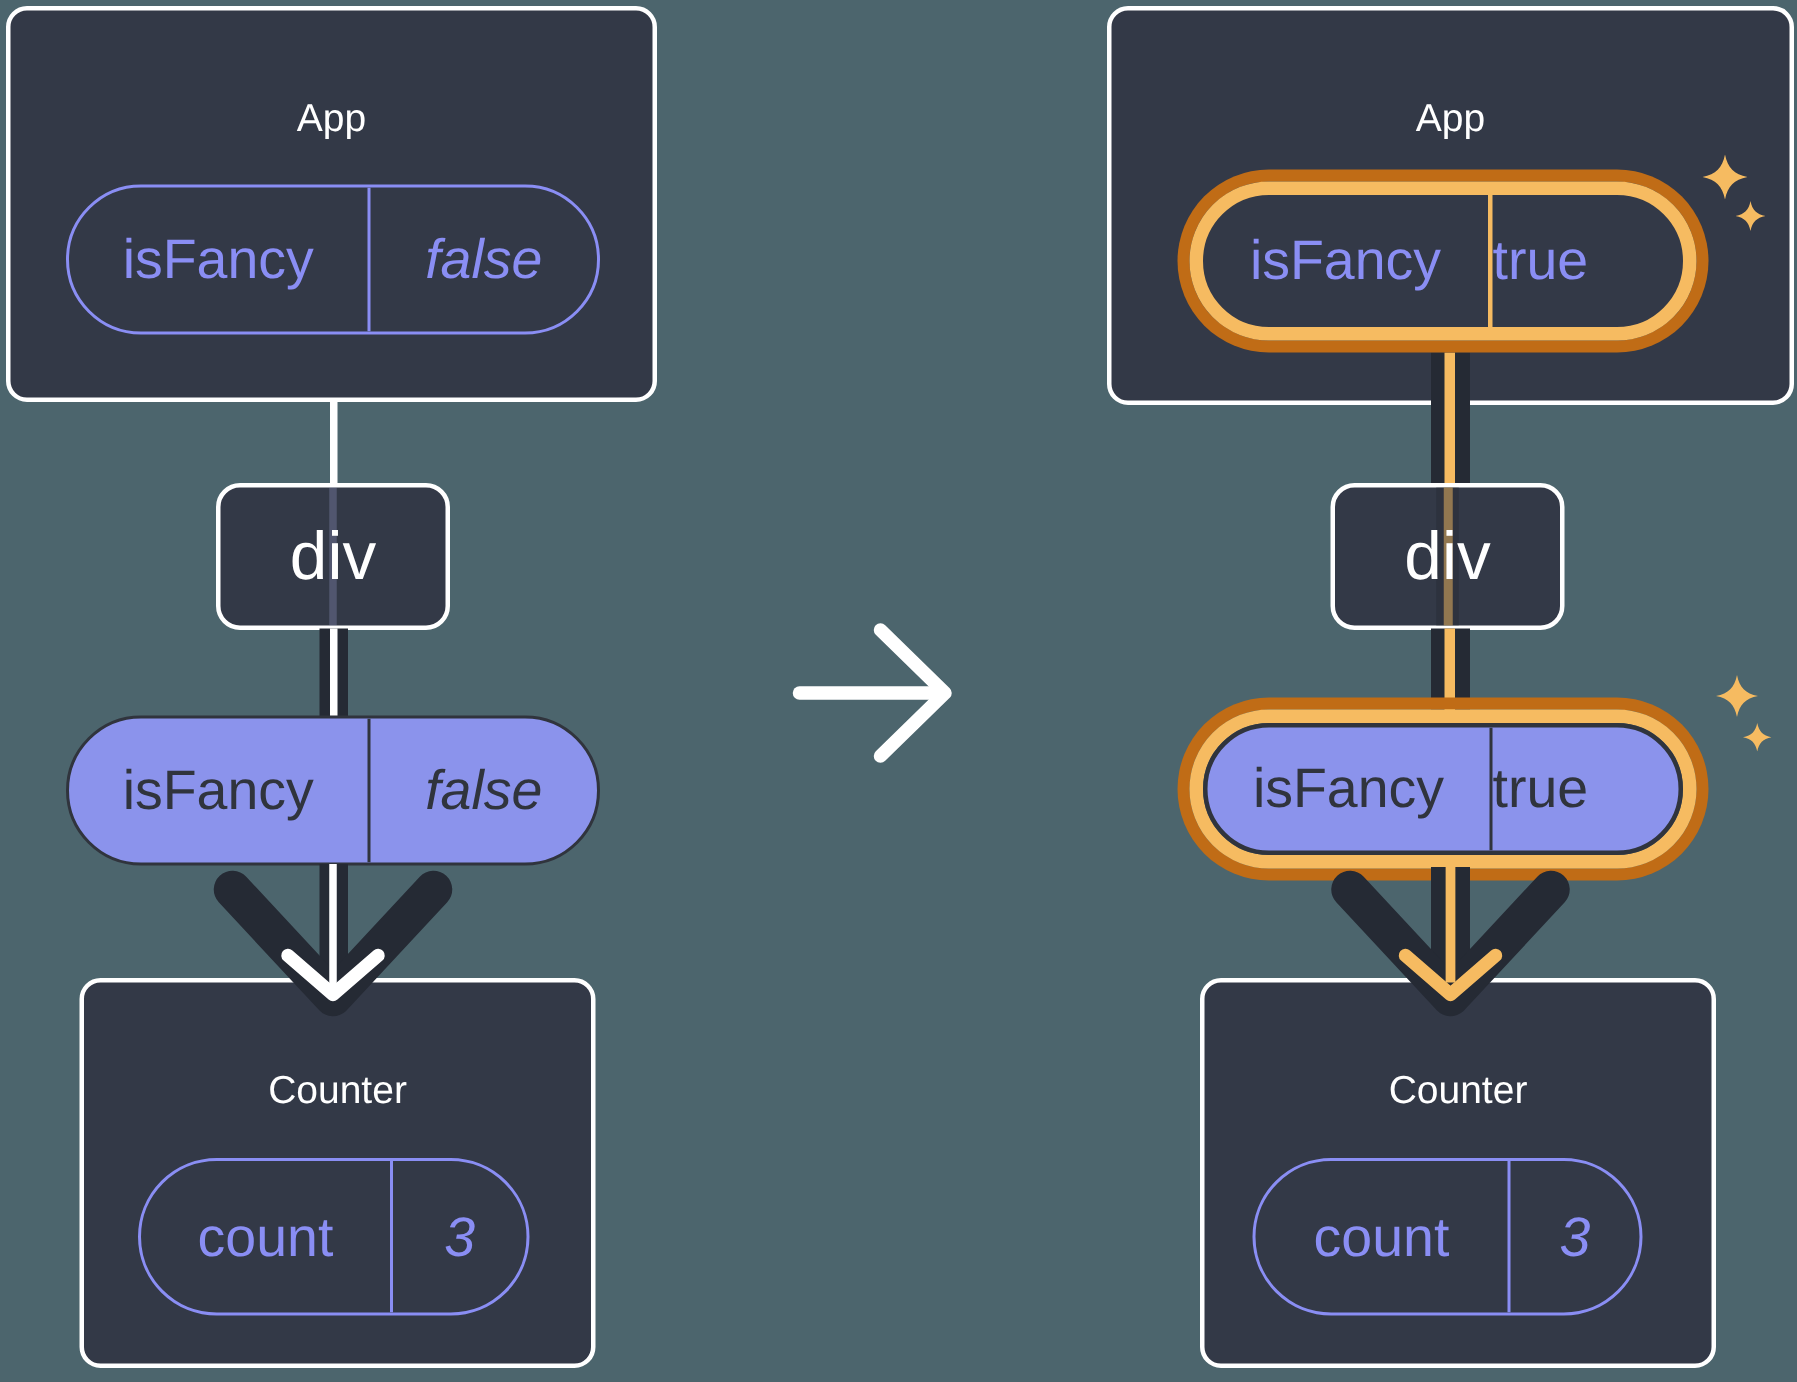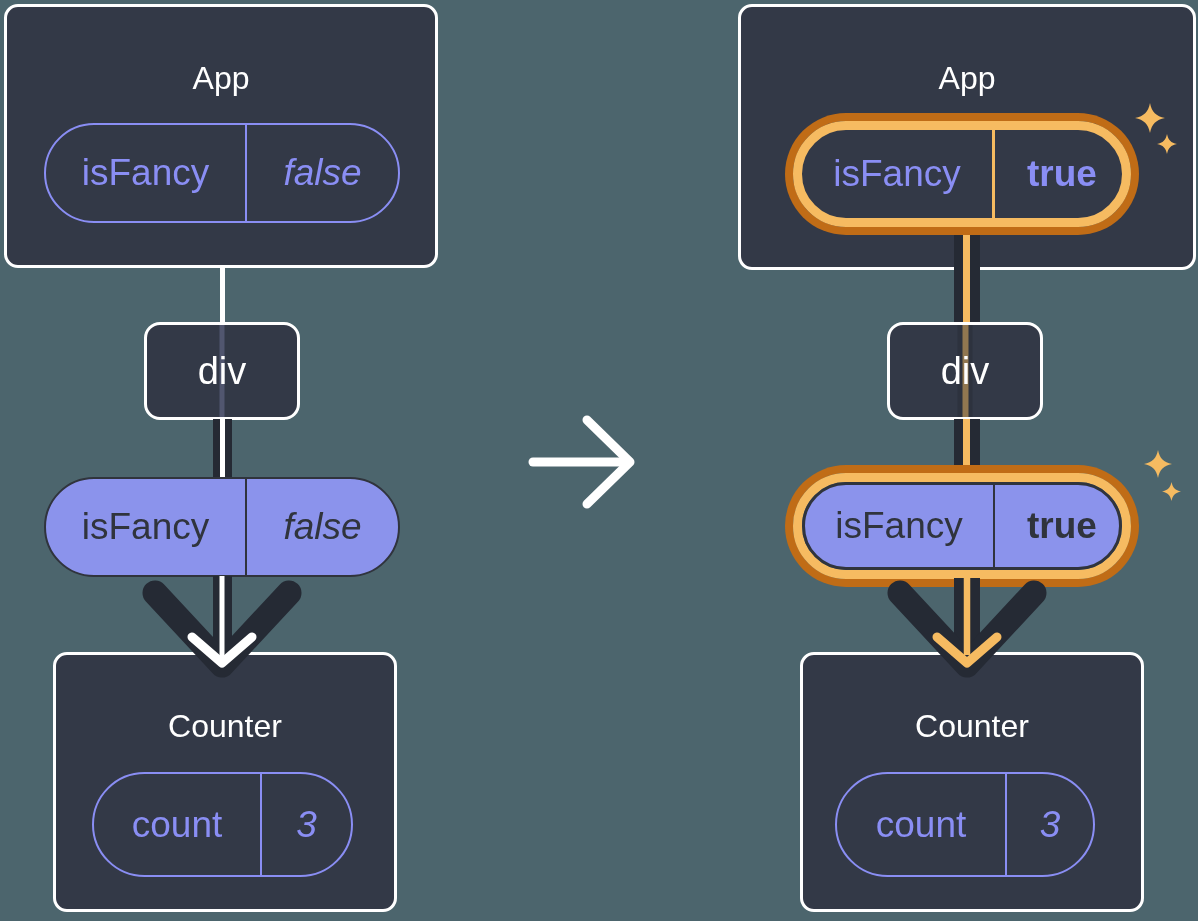--- a/index.html
+++ b/index.html
@@ -8,37 +8,37 @@
     background:#4c656d;
     font-family:"Liberation Sans","DejaVu Sans",sans-serif;
   }
   
   .card{
     position:absolute;background:#333947;border:3px solid #ffffff;
     box-sizing:border-box;border-radius:14px;
   }
   .card-title{
     position:absolute;text-align:center;color:#ffffff;
-    font-size:32px;line-height:46px;font-weight:500;
+    font-size:26px;line-height:46px;font-weight:500;
   }
   
   .pill{
     position:absolute;display:flex;box-sizing:border-box;border-radius:60px;
     overflow:hidden;
   }
   .pill .cell{
     display:flex;align-items:center;justify-content:center;
     font-size:37px;box-sizing:border-box;height:100%;
   }
   .pill .grow{flex:1;font-style:italic;}
   .outline-pill{border:2.5px solid #8a8ef4;color:#8a8ef4;}
   .outline-pill .cell-key{border-right:2.5px solid #8a8ef4;}
   .filled-pill{background:#8b93ec;border:2.5px solid #30343d;color:#30343d;}
   .filled-pill .cell-key{border-right:2.5px solid #30343d;}
-  .bold{font-weight:700;padding-left:32px;}
+  .bold{font-weight:400;}
   
   .ring-pill{
     position:absolute;box-sizing:border-box;border:9px solid #f6bb61;
     border-radius:60px;box-shadow:0 0 0 8px #c06c16;display:flex;
   }
   .ring-pill .inner{
     display:flex;width:100%;height:100%;border-radius:48px;overflow:hidden;
     box-sizing:border-box;
   }
   .ring-pill .cell{
@@ -50,21 +50,21 @@
   .ring-filled .inner{background:#8b93ec;border:3px solid #30343d;color:#30343d;}
   .ring-filled .cell-key{border-right:2.5px solid #30343d;}
   
   .edge-white{position:absolute;background:#ffffff;}
   .bar-dark{position:absolute;background:#252a34;}
   .bar-dark .mid{height:100%;margin:0 auto;}
   .mid-white{width:5px;background:#ffffff;}
   .mid-orange{width:6.5px;background:#f6bb61;}
   
   .div-card{display:flex;align-items:center;justify-content:center;}
-  .div-label{position:relative;z-index:1;color:#fff;font-size:38px;font-weight:500;}
+  .div-label{position:relative;z-index:1;color:#fff;font-size:45px;font-weight:500;}
   .through-subtle{
     position:absolute;top:0;bottom:0;left:50%;transform:translateX(-50%);
     width:5px;background:rgba(170,176,230,0.25);
   }
   .through-strong{
     position:absolute;top:0;bottom:0;left:50%;transform:translateX(-50%);
     width:15px;background:rgba(37,42,52,0.45);display:flex;
   }
   .through-strong .mid{width:6px;height:100%;margin:0 auto;background:rgba(246,187,97,0.5);}
   svg{position:absolute;display:block;}

